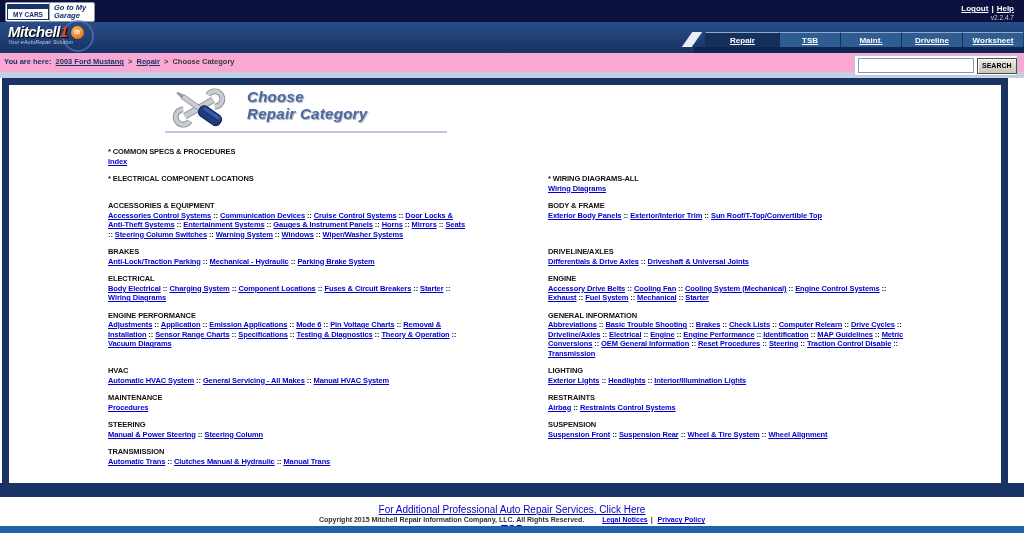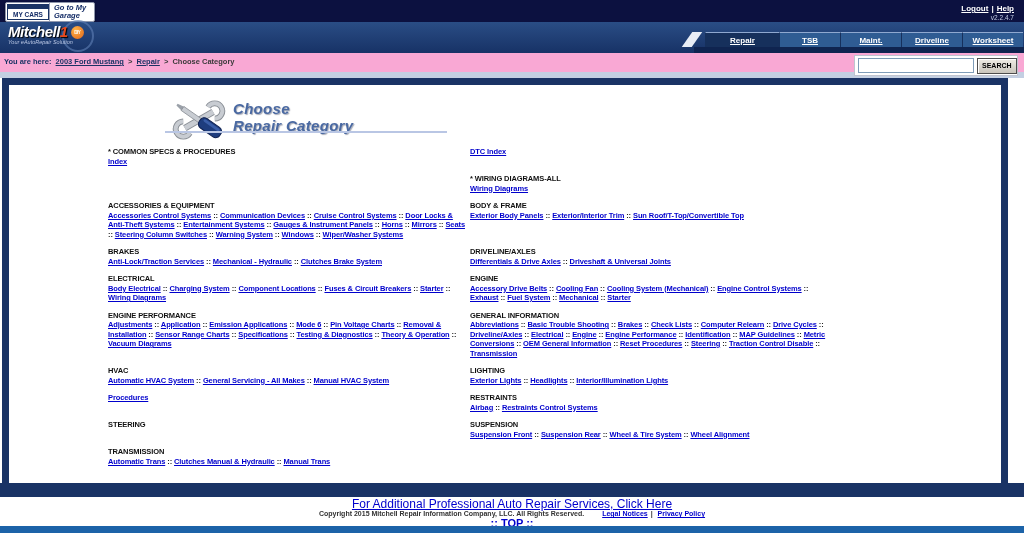--- a/index.html
+++ b/index.html
@@ -67,37 +67,37 @@
   .search-input { flex:1; height:13px; border:1px solid #7f9db9; font-size:8px; padding:0 2px;
     font-family:"Liberation Sans", sans-serif; }
   .search-button { font-size:7px; font-weight:bold; height:16px; padding:0 4px; color:#000;
     background:linear-gradient(#efece5,#c9c5bc); border:1px solid #4d4d4d;
     box-shadow:inset 1px 1px 0 #fff; font-family:"Liberation Sans", sans-serif; cursor:pointer; }
   .gapstrip { position:absolute; left:0; top:72px; width:1024px; height:6px; background:#c3cfe2; }
 
   
   .mainbox { position:absolute; left:2px; top:78px; width:1006px; height:405px;
     border:7px solid #1a3365; border-bottom:none; background:#fff; box-sizing:border-box; }
-  .hdrgraphic { position:absolute; left:158px; top:12px; display:flex; gap:2px; }
+  .hdrgraphic { position:absolute; left:158px; top:0; display:flex; gap:16px; }
   .hdrtitle { font-size:15px; font-weight:bold; font-style:italic; color:#4a69a2;
     line-height:17px; padding-top:3px; letter-spacing:.3px;
     text-shadow:1px 1px 1px rgba(30,40,70,.4); }
   .hdrline { position:absolute; left:156px; top:46px; width:282px; height:2px; background:#b9c6e4; }
 
   .catgrid { position:absolute; left:99px; top:62px; display:grid;
-    grid-template-columns:362px 368px; }
+    grid-template-columns:362px 368px; column-gap:78px; }
   .cat-cell { margin-bottom:8px; font-size:7.5px; line-height:9.5px; letter-spacing:-0.1px; }
   .cat-title { font-weight:bold; color:#101010; }
   .cat-links a { color:#0000cc; font-weight:bold; text-decoration:underline; }
   .sep { color:#222; font-weight:bold; }
 
   
   .footbar-navy { position:absolute; left:0; top:483px; width:1024px; height:14px; background:#1a3365; }
   .footer { position:absolute; left:0; top:497px; width:1024px; height:29px; background:#fff; text-align:center; }
-  .f-line1 { font-size:12px; line-height:10px; margin-top:2px; }
+  .f-line1 { font-size:10px; line-height:10px; margin-top:8px; }
   .f-line1 a { color:#0000cc; text-decoration:underline; }
   .f-line2 { font-size:7px; line-height:9px; color:#333; font-weight:bold; }
   .f-line2 a { color:#0000cc; text-decoration:underline; margin-left:2px; }
   .f-line2 .lgap { margin-left:16px; }
   .f-line2 .fbar { color:#333; margin:0 1px; }
   .f-line3 { font-size:11px; line-height:10px; font-weight:bold; }
   .f-line3 a { color:#0000cc; text-decoration:underline; }
   .bottombar { position:absolute; left:0; top:526px; width:1024px; height:7px; background:#1c63a8; }
 </style>
 </head>
@@ -175,39 +175,39 @@
     </div>
   </div>
   <div class="hdrline"></div>
 
   <div class="catgrid">
       <div class="cat-cell">
         <div class="cat-title">* COMMON SPECS &amp; PROCEDURES</div>
         <div class="cat-links"><a>Index</a></div>
       </div>
       <div class="cat-cell">
-        <div class="cat-links"><a>DTC Index</a></div>
-      </div>
-      <div class="cat-cell">
+      </div>
+      <div class="cat-cell">
+        <div class="cat-title">* ELECTRICAL COMPONENT LOCATIONS</div>
       </div>
       <div class="cat-cell">
         <div class="cat-title">* WIRING DIAGRAMS-ALL</div>
         <div class="cat-links"><a>Wiring Diagrams</a></div>
       </div>
       <div class="cat-cell">
         <div class="cat-title">ACCESSORIES &amp; EQUIPMENT</div>
         <div class="cat-links"><a>Accessories Control Systems</a><span class="sep"> :: </span><a>Communication Devices</a><span class="sep"> :: </span><a>Cruise Control Systems</a><span class="sep"> :: </span><a>Door Locks &amp; Anti-Theft Systems</a><span class="sep"> :: </span><a>Entertainment Systems</a><span class="sep"> :: </span><a>Gauges &amp; Instrument Panels</a><span class="sep"> :: </span><a>Horns</a><span class="sep"> :: </span><a>Mirrors</a><span class="sep"> :: </span><a>Seats</a><span class="sep"> :: </span><a>Steering Column Switches</a><span class="sep"> :: </span><a>Warning System</a><span class="sep"> :: </span><a>Windows</a><span class="sep"> :: </span><a>Wiper/Washer Systems</a></div>
       </div>
       <div class="cat-cell">
         <div class="cat-title">BODY &amp; FRAME</div>
         <div class="cat-links"><a>Exterior Body Panels</a><span class="sep"> :: </span><a>Exterior/Interior Trim</a><span class="sep"> :: </span><a>Sun Roof/T-Top/Convertible Top</a></div>
       </div>
       <div class="cat-cell">
         <div class="cat-title">BRAKES</div>
-        <div class="cat-links"><a>Anti-Lock/Traction Services</a><span class="sep"> :: </span><a>Mechanical - Hydraulic</a><span class="sep"> :: </span><a>Clutches Brake System</a></div>
+        <div class="cat-links"><a>Anti-Lock/Traction Parking</a><span class="sep"> :: </span><a>Mechanical - Hydraulic</a><span class="sep"> :: </span><a>Parking Brake System</a></div>
       </div>
       <div class="cat-cell">
         <div class="cat-title">DRIVELINE/AXLES</div>
         <div class="cat-links"><a>Differentials &amp; Drive Axles</a><span class="sep"> :: </span><a>Driveshaft &amp; Universal Joints</a></div>
       </div>
       <div class="cat-cell">
         <div class="cat-title">ELECTRICAL</div>
         <div class="cat-links"><a>Body Electrical</a><span class="sep"> :: </span><a>Charging System</a><span class="sep"> :: </span><a>Component Locations</a><span class="sep"> :: </span><a>Fuses &amp; Circuit Breakers</a><span class="sep"> :: </span><a>Starter</a><span class="sep"> :: </span><a>Wiring Diagrams</a></div>
       </div>
       <div class="cat-cell">
@@ -224,28 +224,30 @@
       </div>
       <div class="cat-cell">
         <div class="cat-title">HVAC</div>
         <div class="cat-links"><a>Automatic HVAC System</a><span class="sep"> :: </span><a>General Servicing - All Makes</a><span class="sep"> :: </span><a>Manual HVAC System</a></div>
       </div>
       <div class="cat-cell">
         <div class="cat-title">LIGHTING</div>
         <div class="cat-links"><a>Exterior Lights</a><span class="sep"> :: </span><a>Headlights</a><span class="sep"> :: </span><a>Interior/Illumination Lights</a></div>
       </div>
       <div class="cat-cell">
+        <div class="cat-title">MAINTENANCE</div>
         <div class="cat-links"><a>Procedures</a></div>
       </div>
       <div class="cat-cell">
         <div class="cat-title">RESTRAINTS</div>
         <div class="cat-links"><a>Airbag</a><span class="sep"> :: </span><a>Restraints Control Systems</a></div>
       </div>
       <div class="cat-cell">
         <div class="cat-title">STEERING</div>
+        <div class="cat-links"><a>Manual &amp; Power Steering</a><span class="sep"> :: </span><a>Steering Column</a></div>
       </div>
       <div class="cat-cell">
         <div class="cat-title">SUSPENSION</div>
         <div class="cat-links"><a>Suspension Front</a><span class="sep"> :: </span><a>Suspension Rear</a><span class="sep"> :: </span><a>Wheel &amp; Tire System</a><span class="sep"> :: </span><a>Wheel Alignment</a></div>
       </div>
       <div class="cat-cell">
         <div class="cat-title">TRANSMISSION</div>
         <div class="cat-links"><a>Automatic Trans</a><span class="sep"> :: </span><a>Clutches Manual &amp; Hydraulic</a><span class="sep"> :: </span><a>Manual Trans</a></div>
       </div>
       <div class="cat-cell"></div>

